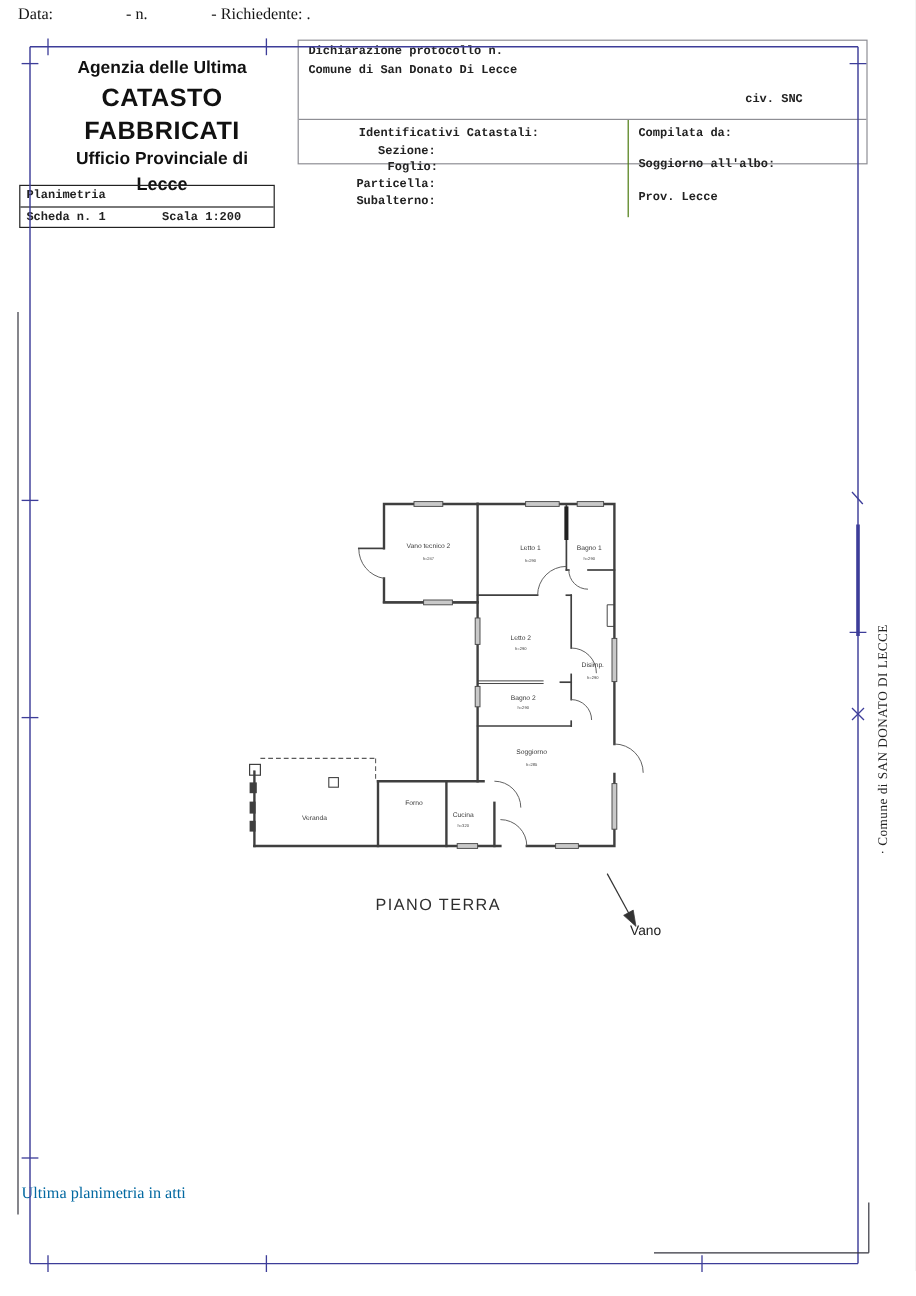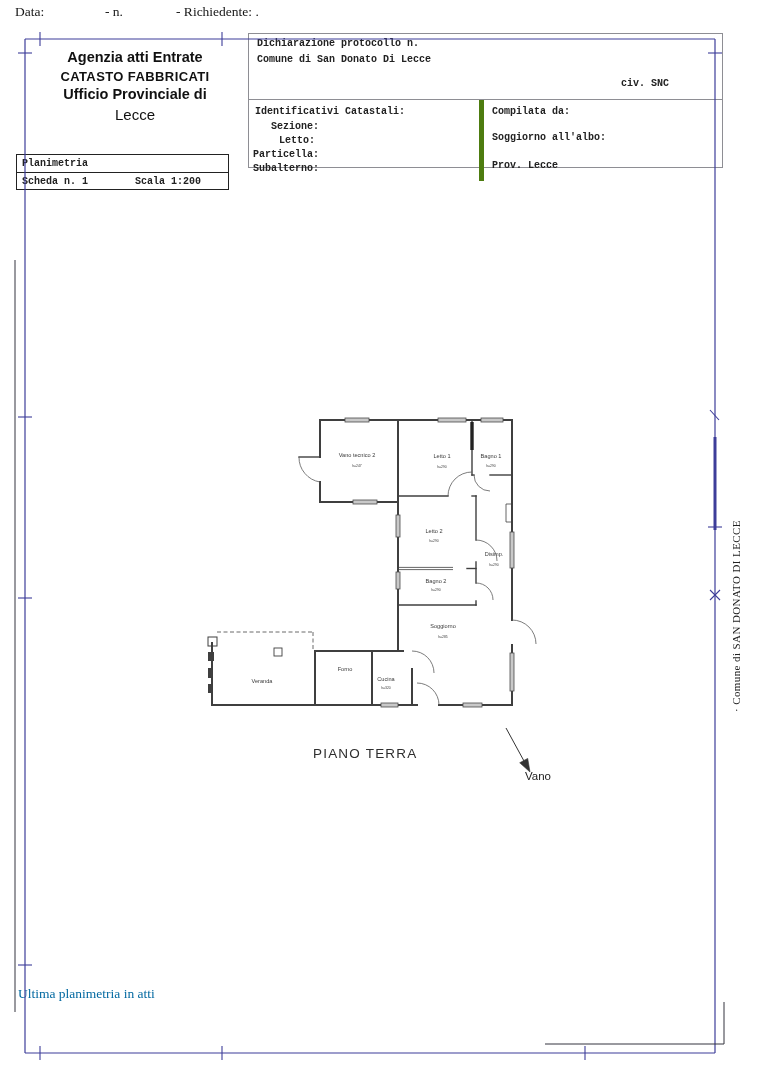--- a/index.html
+++ b/index.html
@@ -5,36 +5,36 @@
   html,body{margin:0;padding:0;background:#e8e8e8;}
   .page{position:relative;width:763px;height:1080px;background:#ffffff;overflow:hidden;
         font-family:"Liberation Serif",serif;color:#1a1a1a;}
   .abs{position:absolute;}
   
   .topline span{position:absolute;top:4px;font-size:13.5px;color:#151515;white-space:nowrap;}
   
   .agency{left:38px;top:48px;width:194px;text-align:center;font-family:"Liberation Sans",sans-serif;
           color:#111;line-height:1.35;}
   .agency .a1{font-size:14.5px;font-weight:bold;}
-  .agency .a2{font-size:13px;font-weight:bold;letter-spacing:.4px;}
+  .agency .a2{font-size:21px;font-weight:bold;letter-spacing:.4px;}
   .agency .a3{font-size:14.5px;font-weight:bold;}
-  .agency .a4{font-size:15px;font-weight:normal;}
+  .agency .a4{font-size:15px;font-weight:bold;}
   
   .planbox{left:16px;top:154px;width:213px;height:36px;border:1.3px solid #222;box-sizing:border-box;
            font-family:"Liberation Mono",monospace;font-weight:bold;font-size:10px;color:#222;}
   .planbox .r1{height:17px;line-height:17px;border-bottom:1.3px solid #222;padding-left:5px;}
   .planbox .r2{height:17px;line-height:17px;padding-left:5px;position:relative;}
   .planbox .scala{position:absolute;left:118px;top:0;}
   
-  .declbox{left:248px;top:33px;width:475px;height:135px;border:1px solid #8e8e94;box-sizing:border-box;
+  .declbox{left:248px;top:33px;width:475px;height:104px;border:1px solid #8e8e94;box-sizing:border-box;
            font-family:"Liberation Mono",monospace;font-weight:bold;font-size:10px;color:#222;}
   .declbox .top{position:relative;height:65px;border-bottom:1px solid #8e8e94;}
-  .declbox .bot{position:relative;height:81px;display:flex;}
+  .declbox .bot{position:relative;height:81px;display:flex;margin-left:44px;}
   .declbox .colL{width:230px;position:relative;}
-  .declbox .colR{flex:1;border-left:5px solid #4d7c0f;position:relative;}
+  .declbox .colR{flex:1;border-left:1px solid #4d7c0f;position:relative;}
   .declbox span{position:absolute;white-space:nowrap;}
   
   .pianoterra{left:313px;top:746px;font-family:"Liberation Sans",sans-serif;font-size:13.5px;
               letter-spacing:1.2px;color:#2e2e2e;text-align:right;}
   .nord{left:508px;top:770px;width:60px;text-align:center;font-family:"Liberation Sans",sans-serif;
         font-size:11.5px;color:#222;}
   
   .sidetext{left:730px;top:712px;transform:rotate(-90deg);transform-origin:left top;
             font-size:11px;letter-spacing:.4px;color:#222;white-space:nowrap;}
   .footnote{left:18px;top:986px;font-size:13.5px;color:#0369a1;}
@@ -46,21 +46,21 @@
 
 <div class="page">
 
   <div class="abs topline" style="left:0;top:0;width:614px;height:24px;">
     <span style="left:15px">Data:</span>
     <span style="left:105px">- n.</span>
     <span style="left:176px">- Richiedente: .</span>
   </div>
 
   <div class="abs agency">
-    <div class="a1">Agenzia atti Entrate</div>
+    <div class="a1">Agenzia delle Ultima</div>
     <div class="a2">CATASTO FABBRICATI</div>
     <div class="a3">Ufficio Provinciale di</div>
     <div class="a4">Lecce</div>
   </div>
 
   <div class="abs planbox">
     <div class="r1">Planimetria</div>
     <div class="r2">
       <span>Scheda n. 1</span>
       <span class="scala">Scala 1:200</span>
@@ -70,21 +70,21 @@
   <div class="abs declbox">
     <div class="top">
       <span style="left:8px;top:4px">Dichiarazione protocollo n.</span>
       <span style="left:8px;top:20px">Comune di San Donato Di Lecce</span>
       <span style="left:372px;top:44px">civ. SNC</span>
     </div>
     <div class="bot">
       <div class="colL">
         <span style="left:6px;top:6px">Identificativi Catastali:</span>
         <span style="left:22px;top:21px">Sezione:</span>
-        <span style="left:30px;top:35px">Letto:</span>
+        <span style="left:30px;top:35px">Foglio:</span>
         <span style="left:4px;top:49px">Particella:</span>
         <span style="left:4px;top:63px">Subalterno:</span>
       </div>
       <div class="colR">
         <span style="left:8px;top:6px">Compilata da:</span>
         <span style="left:8px;top:32px">Soggiorno all'albo:</span>
         <span style="left:8px;top:60px">Prov. Lecce</span>
       </div>
     </div>
   </div>

